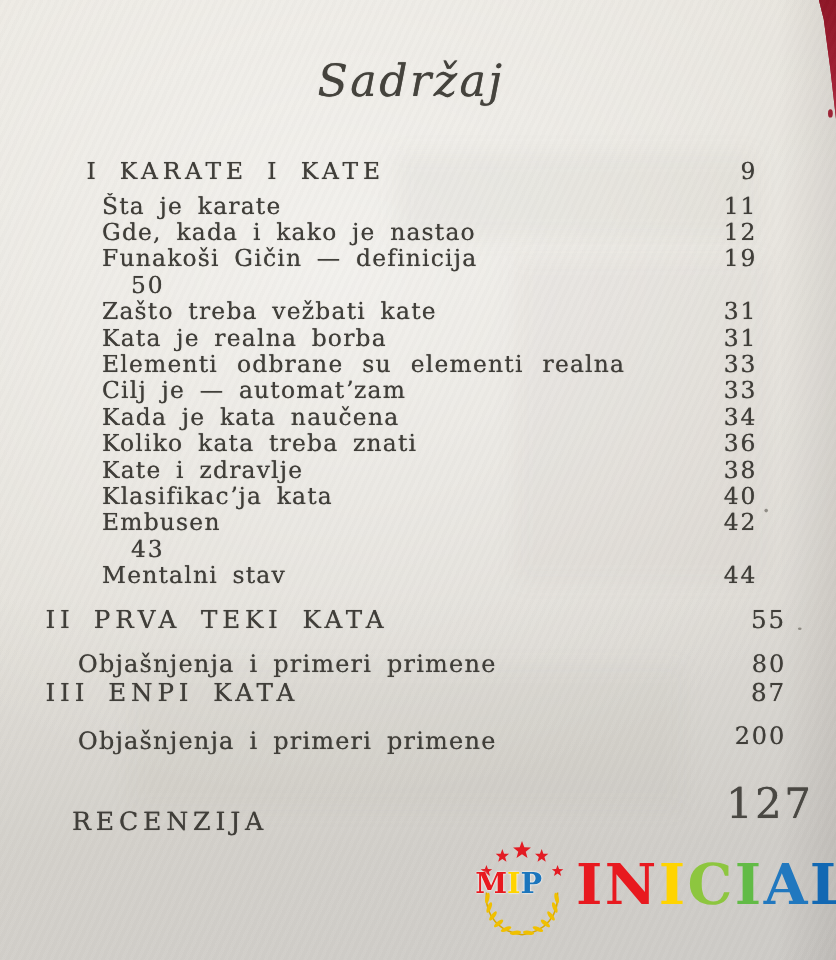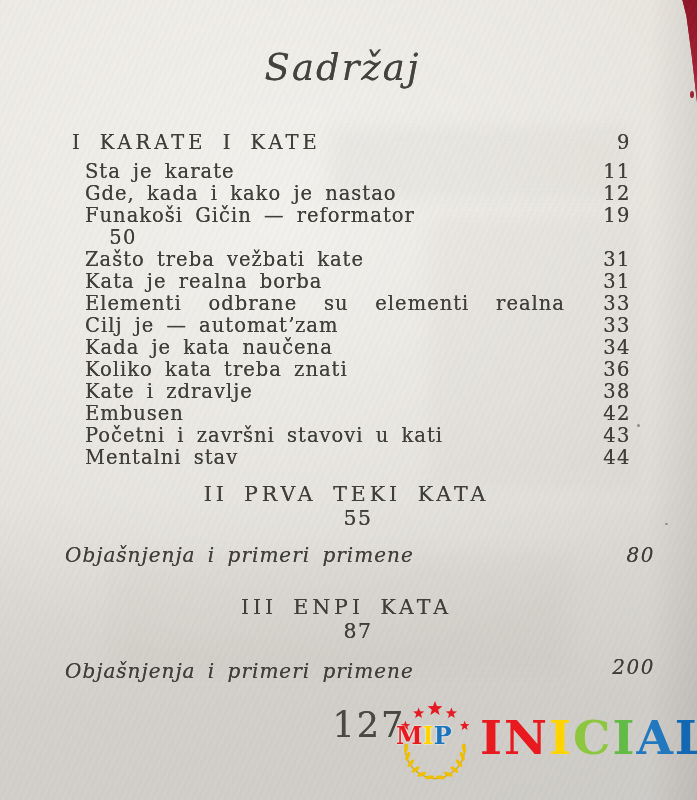--- a/index.html
+++ b/index.html
@@ -36,32 +36,32 @@
   .title{
     position:absolute;left:0;top:46px;width:697px;text-align:center;
     font-style:italic;font-size:37px;letter-spacing:2px;color:#44423c;
     transform:translateX(-6px);
     text-shadow:0 0 .6px rgba(68,66,60,.8);
   }
 
   
   .toc{position:absolute;left:38px;top:129px;width:619px;z-index:3;color:#403e39;
        text-shadow:0 0 .6px rgba(64,62,57,.85);}
-  .row{display:flex;align-items:center;font-size:19.5px;line-height:22px;
-       letter-spacing:1px;word-spacing:5px;}
+  .row{display:flex;align-items:flex-start;font-size:19.5px;line-height:22px;
+       letter-spacing:1px;word-spacing:5px;gap:44px;}
   .row .label{flex:1;white-space:nowrap;overflow:hidden;}
   .row .pg{width:52px;text-align:right;letter-spacing:1.5px;flex:none;}
   .item{padding-left:47px;padding-right:26px;}
   .h1{padding-left:34px;padding-right:26px;margin-bottom:5px;
       letter-spacing:4px;word-spacing:6px;line-height:27px;}
-  .h2{padding-right:2px;letter-spacing:4px;word-spacing:6px;font-size:20.5px;line-height:24px;flex-direction:column;}
-  .sub{padding-left:27px;padding-right:2px;font-size:20px;line-height:24px;font-style:italic;}
+  .h2{padding-right:2px;letter-spacing:4px;word-spacing:6px;font-size:20.5px;line-height:24px;}
+  .sub{padding-left:27px;padding-right:2px;font-size:20px;line-height:24px;}
   .numeral{margin-right:16px;}
   .justify .label{white-space:normal;text-align:justify;text-align-last:justify;padding-right:14px;}
-  .mt13{margin-top:13px}.mt28{margin-top:28px}.mt16{margin-top:16px}.mt44{margin-top:44px}
+  .mt13{margin-top:13px}.mt28{}.mt16{margin-top:16px}.mt44{margin-top:44px}
   .recen{padding-left:22px;padding-right:0;font-size:21px;letter-spacing:4px;line-height:24px;}
   .recen .pg{position:relative;top:-14px;font-size:35px;letter-spacing:2px;color:#4a4843;}
   .lift .pg{position:relative;top:-4px;}
 
   
   .watermark{position:absolute;left:396px;top:700px;z-index:2;display:flex;align-items:flex-start;}
   .badge{position:relative;width:78px;height:86px;flex:none;}
   .badge svg{position:absolute;left:0;top:0;width:78px;height:86px;}
   .badge-letters{
     position:absolute;left:0;top:24px;width:78px;text-align:left;
@@ -96,21 +96,21 @@
 
     <div class="row item">
       <span class="label">Šta je karate</span>
       <span class="pg">11</span>
     </div>
     <div class="row item">
       <span class="label">Gde, kada i kako je nastao</span>
       <span class="pg">12</span>
     </div>
     <div class="row item">
-      <span class="label">Funakoši Gičin — reformator</span>
+      <span class="label">Funakoši Gičin — definicija</span>
       <span class="pg">19</span>
     </div>
     <div class="row item">
       <span class="pg">50</span>
     </div>
     <div class="row item">
       <span class="label">Zašto treba vežbati kate</span>
       <span class="pg">31</span>
     </div>
     <div class="row item">
@@ -131,25 +131,28 @@
     </div>
     <div class="row item">
       <span class="label">Koliko kata treba znati</span>
       <span class="pg">36</span>
     </div>
     <div class="row item">
       <span class="label">Kate i zdravlje</span>
       <span class="pg">38</span>
     </div>
     <div class="row item">
+      <span class="label">Klasifikacʼja kata</span>
+      <span class="pg">40</span>
+    </div>
+    <div class="row item">
       <span class="label">Embusen</span>
       <span class="pg">42</span>
     </div>
     <div class="row item">
-      <span class="label">Početni i završni stavovi u kati</span>
       <span class="pg">43</span>
     </div>
     <div class="row item">
       <span class="label">Mentalni stav</span>
       <span class="pg">44</span>
     </div>
 
     <div class="row h2 mt13">
       <span class="label"><span class="numeral">II</span><span>PRVA TEKI KATA</span></span>
       <span class="pg">55</span>
@@ -162,20 +165,21 @@
     <div class="row h2 mt28">
       <span class="label"><span class="numeral">III</span><span>ENPI KATA</span></span>
       <span class="pg">87</span>
     </div>
     <div class="row sub mt16 lift">
       <span class="label">Objašnjenja i primeri primene</span>
       <span class="pg">200</span>
     </div>
 
     <div class="row h2 recen mt44">
+      <span class="label"><span>RECENZIJA</span></span>
       <span class="pg">127</span>
     </div>
   </div>
 
   <div class="watermark">
     <div class="badge">
       <svg viewBox="0 0 100 110">
         <g fill="#e31b23">
           <path d="M0,-1 L0.247,-0.34 0.951,-0.309 0.4,0.13 0.588,0.809 0,0.42 -0.588,0.809 -0.4,0.13 -0.951,-0.309 -0.247,-0.34 Z" transform="translate(50,11) scale(10)"></path>
           <path d="M0,-1 L0.247,-0.34 0.951,-0.309 0.4,0.13 0.588,0.809 0,0.42 -0.588,0.809 -0.4,0.13 -0.951,-0.309 -0.247,-0.34 Z" transform="translate(29,17) scale(7.5)"></path>

